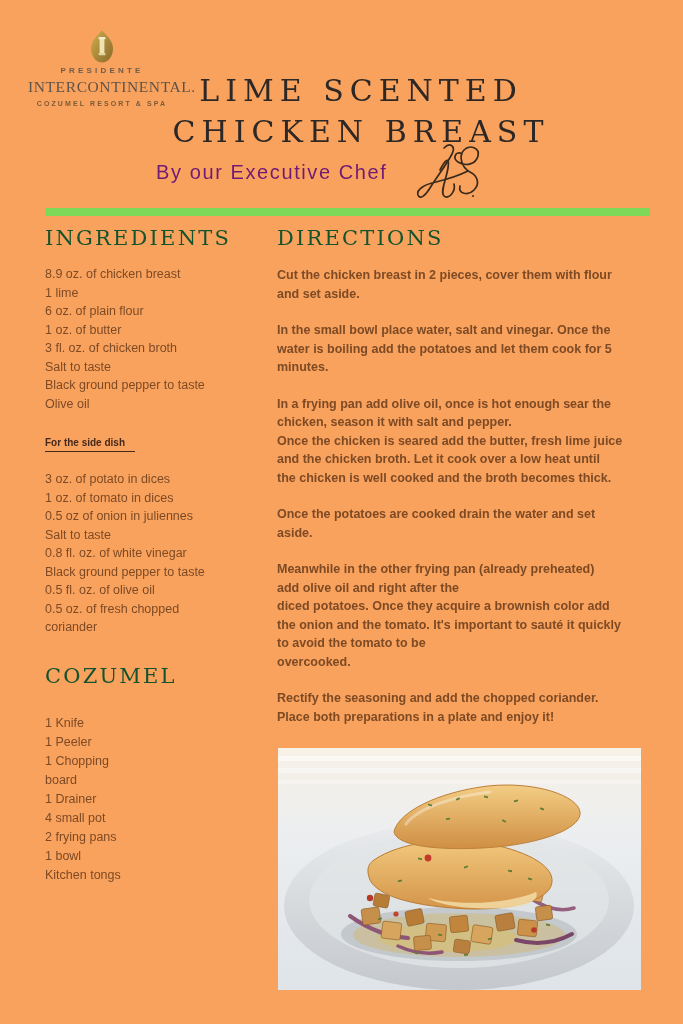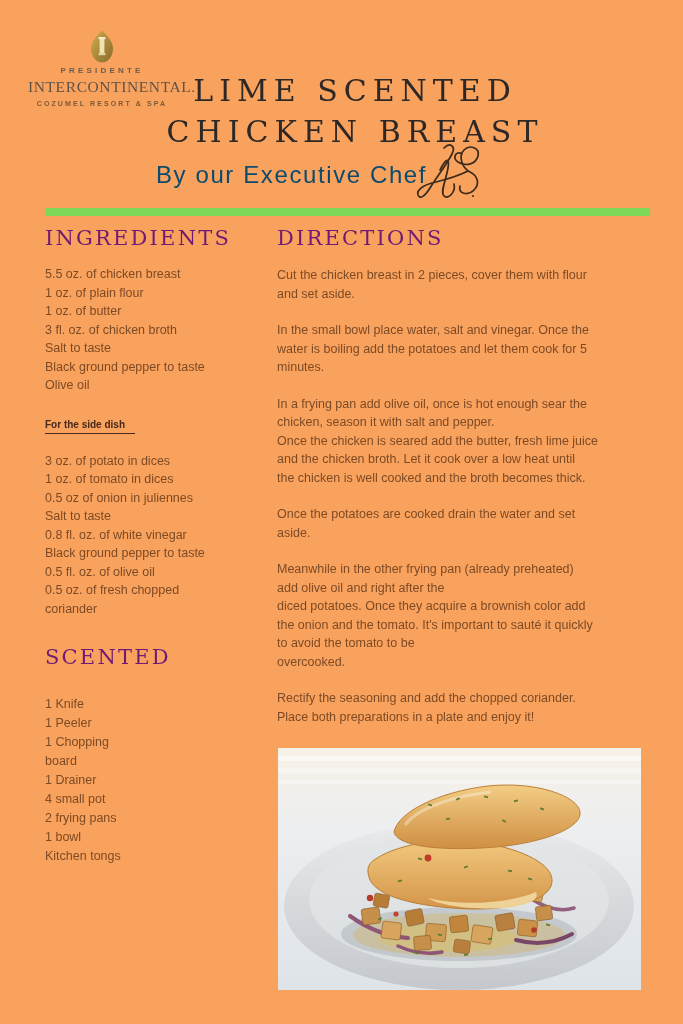--- a/index.html
+++ b/index.html
@@ -10,44 +10,44 @@
   }
 
   
   .logo-block{position:absolute;top:30px;left:28px;width:148px;text-align:center;}
   .logo-mark{display:block;margin:0 auto 3px auto;width:26px;height:33px;}
   .brand-top{font-size:8px;letter-spacing:3.2px;color:#6e5c4b;font-weight:bold;}
   .brand-main{font-family:"Liberation Serif",serif;font-size:15.5px;letter-spacing:.6px;color:#5f5348;margin-top:3px;}
   .brand-sub{font-size:7px;letter-spacing:2.1px;color:#7c5a36;font-weight:bold;margin-top:4px;}
 
   
-  .title-block{position:absolute;top:70px;left:160px;width:390px;text-align:center;
+  .title-block{position:absolute;top:70px;left:166px;width:390px;text-align:center;
     font-family:"DejaVu Serif","Liberation Serif",serif;color:#2d2825;}
   .title-line{font-size:30px;letter-spacing:6px;line-height:41px;white-space:nowrap;}
-  .byline{position:absolute;top:161px;left:156px;font-size:24px;letter-spacing:1.6px;color:#0c4a6e;}
+  .byline{position:absolute;top:161px;left:156px;font-size:20px;letter-spacing:1.6px;color:#701a75;}
   .signature{position:absolute;top:140px;left:410px;width:78px;height:66px;}
 
   .divider{position:absolute;top:208px;left:45px;width:605px;height:8px;}
 
   
   .sec-heading{font-family:"DejaVu Serif","Liberation Serif",serif;font-size:21px;
-    letter-spacing:2.2px;color:#701a75;}
+    letter-spacing:2.2px;color:#14532d;}
   .col-left{position:absolute;top:226px;left:45px;width:222px;}
   .col-right{position:absolute;top:226px;left:277px;width:388px;}
   .body-text{font-size:12.5px;line-height:18.5px;color:#7d4a24;}
   .ing-list{margin-top:15px;}
   .ing-list > div{white-space:pre-line;}
   .side-dish-heading{margin-top:21px;font-size:10px;font-weight:bold;color:#45291a;
     display:inline-block;border-bottom:1.5px solid #45291a;padding-right:10px;line-height:17px;}
   .side-list{margin-top:18px;}
   .cookware-heading{margin-top:27px;}
   .cook-list{margin-top:26px;}
   .cook-list > div{white-space:pre-line;line-height:19px;}
   .dir-list{margin-top:16px;}
-  .dir-list > div{white-space:pre-line;margin-bottom:18px;}
+  .dir-list > div{white-space:pre-line;margin-bottom:18px;font-weight:bold;}
 
   
   .photo{position:absolute;top:748px;left:278px;width:363px;height:242px;}
   .photo svg{display:block;}
 </style>
 </head>
 <body style="background: rgb(249, 162, 94);">
 
 <div class="logo-block">
   <svg class="logo-mark" viewBox="0 0 26 33">
@@ -82,43 +82,44 @@
     <path d="M52,14 C46,10 42,18 48,22 C56,27 66,24 68,16 C70,8 60,4 54,10 C48,16 52,28 60,32 C68,36 70,44 64,50 C58,56 48,54 50,46"></path>
     <circle cx="63" cy="56" r="1" fill="#3a2a1c" stroke="none"></circle>
   </g>
 </svg>
 
 <div class="divider" style="background: rgb(125, 217, 87);"></div>
 
 <div class="col-left">
   <div class="sec-heading">INGREDIENTS</div>
   <div class="body-text ing-list">
-      <div>5.5 oz. of chicken breast</div>
-      <div>1 oz. of plain flour</div>
+      <div>8.9 oz. of chicken breast</div>
+      <div>1 lime</div>
+      <div>6 oz. of plain flour</div>
       <div>1 oz. of butter</div>
       <div>3 fl. oz. of chicken broth</div>
       <div>Salt to taste</div>
       <div>Black ground pepper to taste</div>
       <div>Olive oil</div>
     </div>
 
   <div class="side-dish-heading">For the side dish</div>
   <div class="body-text ing-list side-list">
       <div>3 oz. of potato in dices</div>
       <div>1 oz. of tomato in dices</div>
       <div>0.5 oz of onion in juliennes</div>
       <div>Salt to taste</div>
       <div>0.8 fl. oz. of white vinegar</div>
       <div>Black ground pepper to taste</div>
       <div>0.5 fl. oz. of olive oil</div>
       <div>0.5 oz. of fresh chopped
 coriander</div>
     </div>
 
-  <div class="sec-heading cookware-heading">SCENTED</div>
+  <div class="sec-heading cookware-heading">COZUMEL</div>
   <div class="body-text cook-list">
       <div>1 Knife</div>
       <div>1 Peeler</div>
       <div>1 Chopping
 board</div>
       <div>1 Drainer</div>
       <div>4 small pot</div>
       <div>2 frying pans</div>
       <div>1 bowl</div>
       <div>Kitchen tongs</div>

